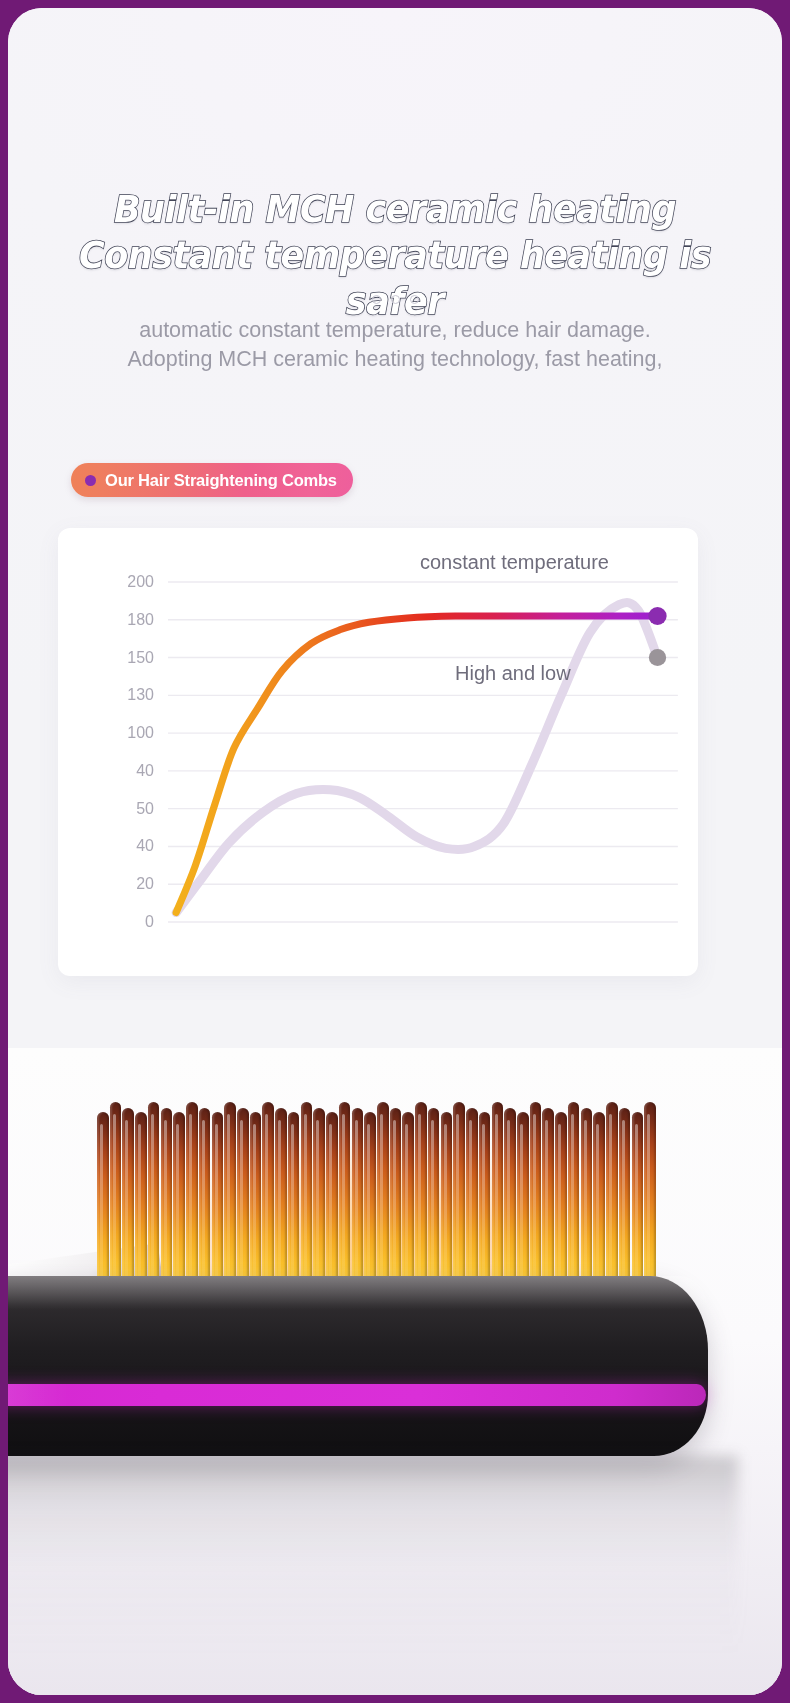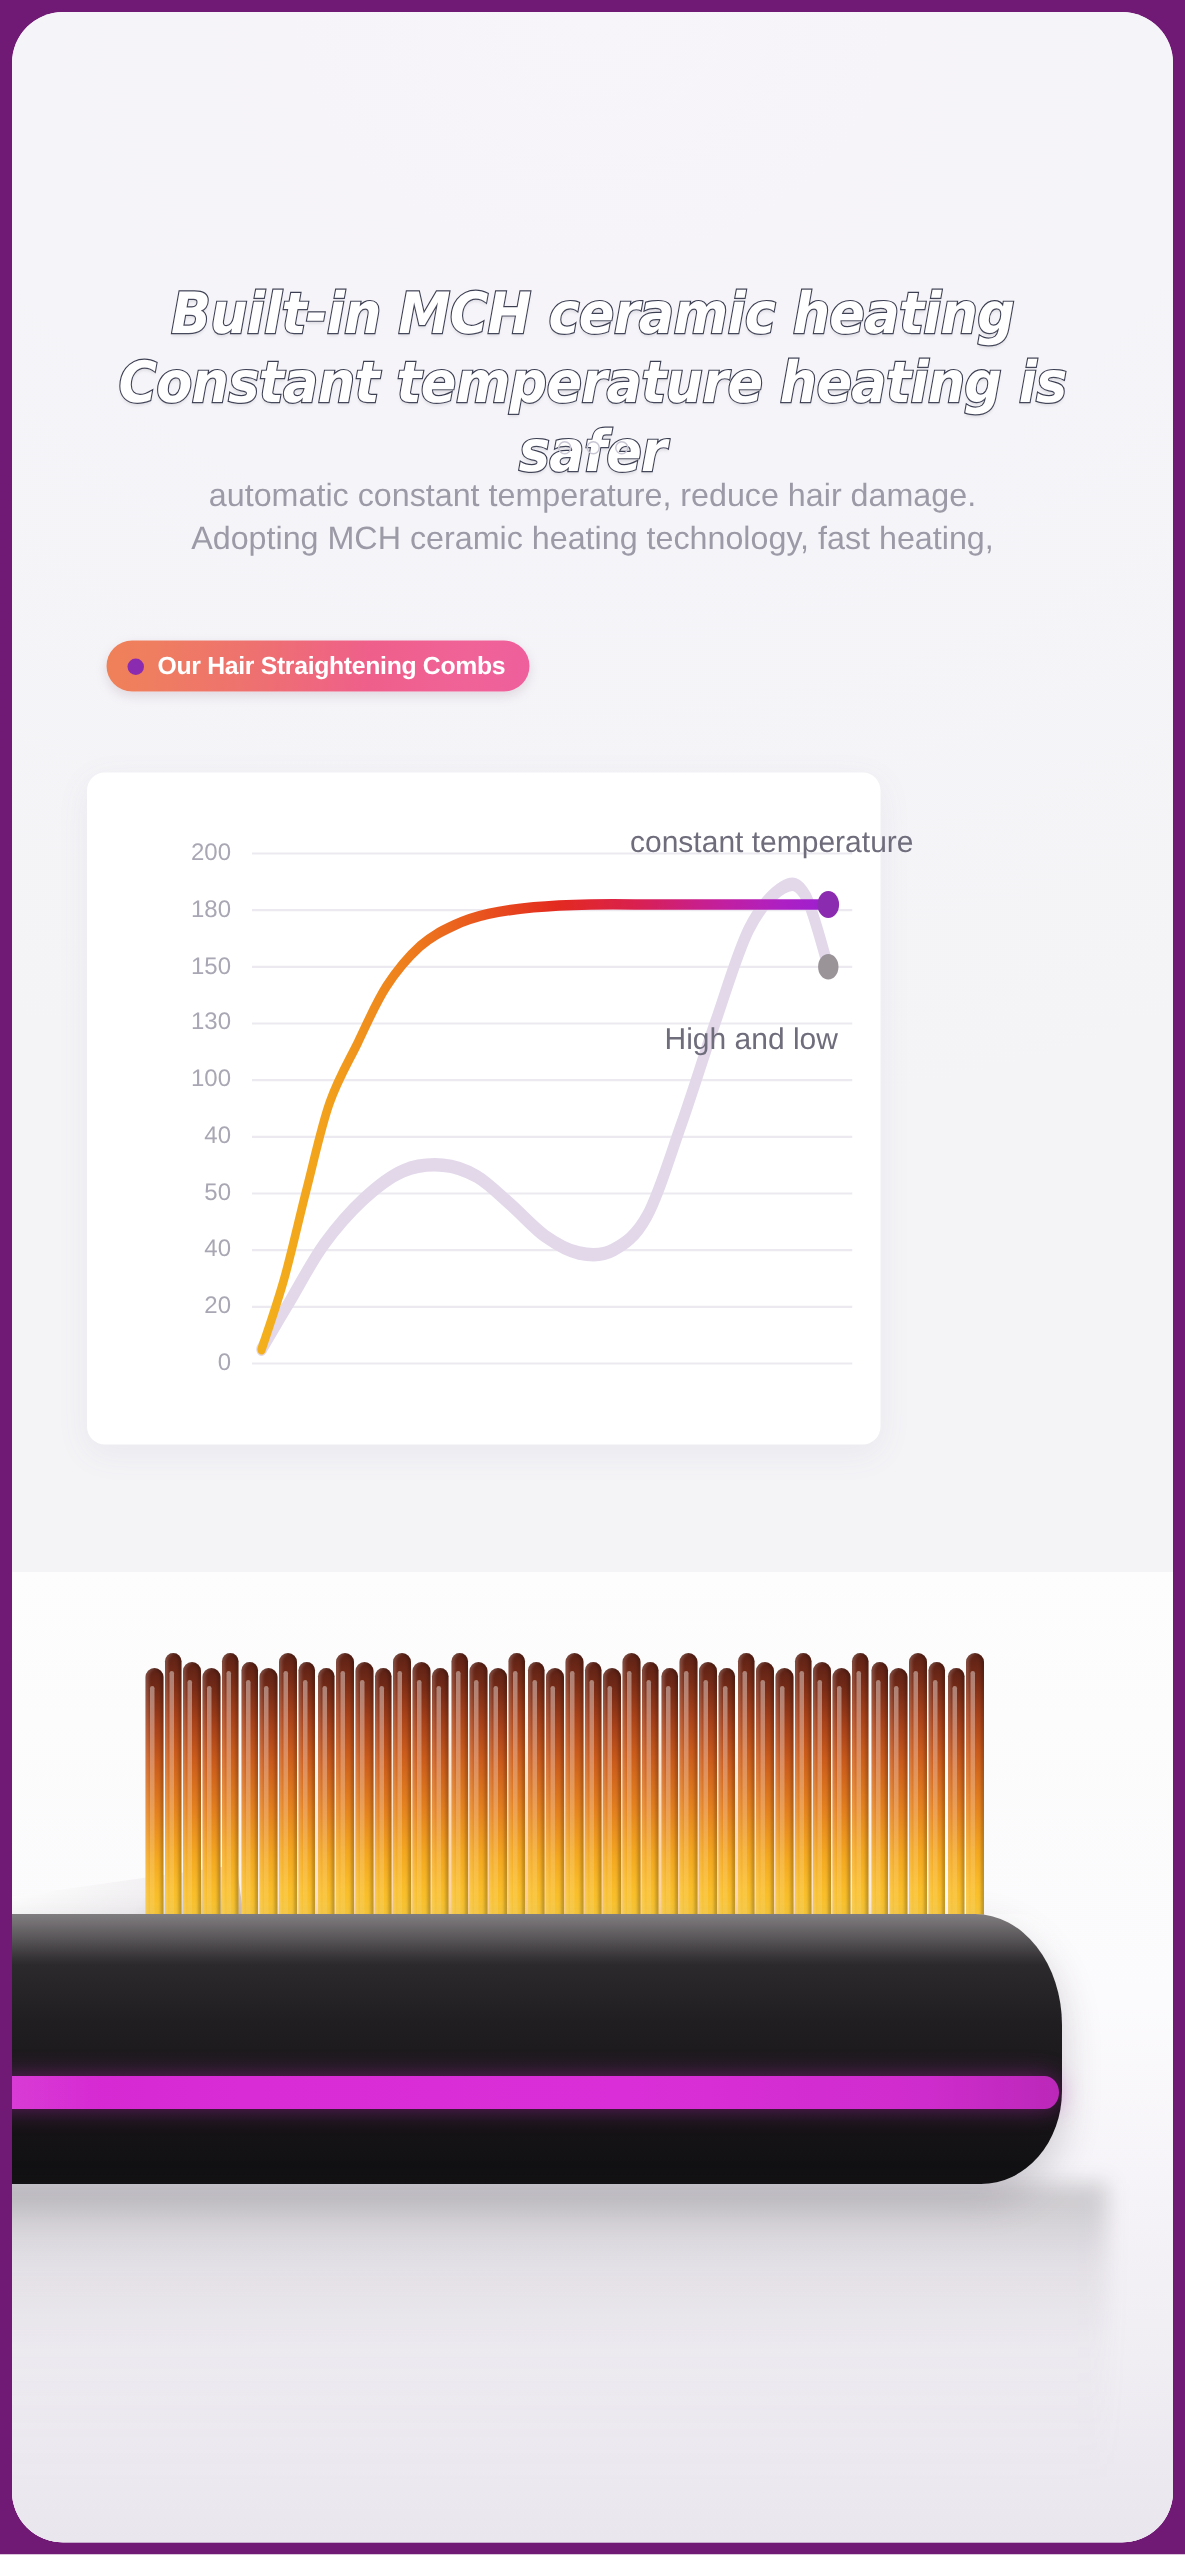--- a/index.html
+++ b/index.html
@@ -82,42 +82,43 @@
     display:flex; align-items:center;
     height:34px;
     border-radius:17px;
     padding:0 16px 0 14px;
     color:#ffffff;
     font-size:16.5px;
     font-weight:600;
     letter-spacing:-0.2px;
     white-space:nowrap;
     box-shadow:0 3px 7px rgba(150,120,140,.22);
+    margin-top:36px;
   }
   .pill .dot {
     width:11px; height:11px; border-radius:50%;
     margin-right:9px; flex:0 0 auto;
   }
   .pill-primary {
     background:linear-gradient(95deg,#ef8158 0%,#ef7e5f 10%,#ee6f72 38%,#ef5f8b 62%,#f06397 85%,#ee5f9c 100%);
   }
   .pill-primary .dot { background:#8b2cb0; }
   .pill-secondary {
     margin-top:15px;
     background:linear-gradient(95deg,#f6d2e6 0%,#f7d3e7 35%,#f8d6e9 70%,#f9d8ea 100%);
     color:#ffffff;
     box-shadow:0 3px 7px rgba(170,140,170,.16);
   }
   .pill-secondary .dot { background:#a99fae; }
 
   
   .chart-card {
     position:absolute;
-    left:50px; top:507px;
-    width:529px; height:448px;
+    left:50px; top:520px;
+    width:640px; height:448px;
     background:#ffffff;
     border-radius:12px;
     box-shadow:0 6px 22px rgba(120,110,140,.08);
   }
   .chart-inner { position:absolute; inset:0; }
 
   .ylabels {
     position:absolute; left:0; top:0; width:110px; height:100%;
   }
   .ylabels div {
@@ -138,21 +139,21 @@
   .plot svg { position:absolute; inset:0; width:100%; height:100%; overflow:visible; }
 
   .annot {
     position:absolute;
     font-size:20px;
     color:#6f6d7c;
     font-family:"Liberation Sans", sans-serif;
     white-space:nowrap;
   }
   .annot-constant { left:412px; top:543px; }
-  .annot-highlow  { left:435px; top:654px;margin-top:20px; }
+  .annot-highlow  { left:447px; top:654px; }
 
   
   .product {
     position:absolute;
     left:0; top:1040px; width:774px; height:647px;
     overflow:hidden;
   }
   .prod-bg {
     position:absolute; inset:0;
     background:linear-gradient(180deg,#fdfdfd 0%, #fbfafc 45%, #f6f4f8 62%, #eae6ee 100%);

